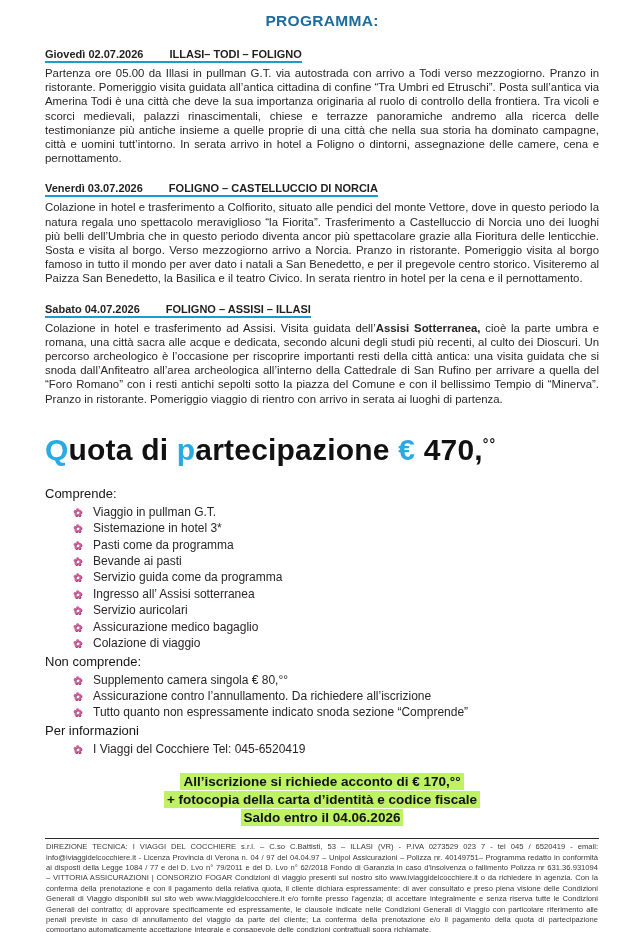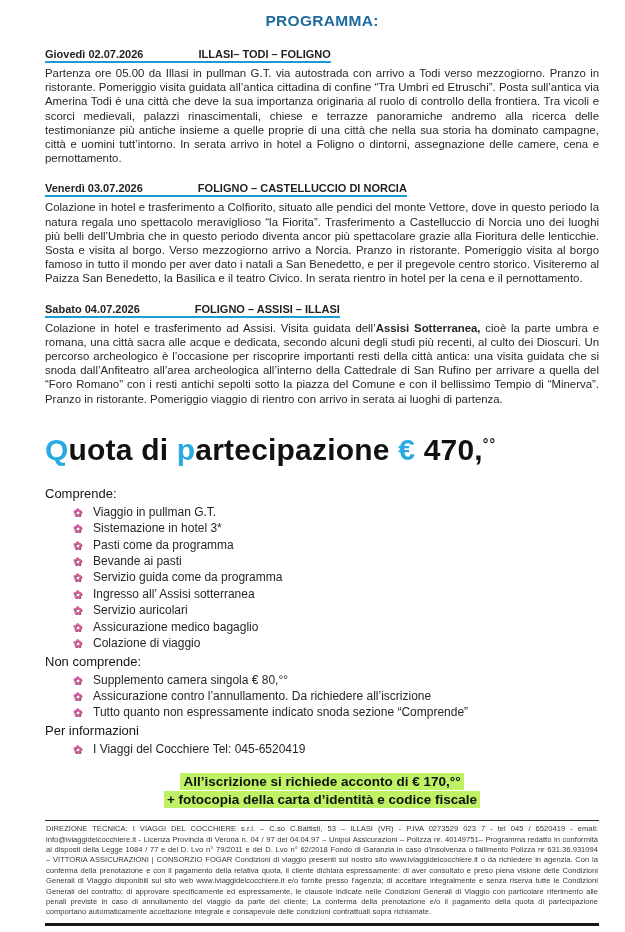--- a/index.html
+++ b/index.html
@@ -23,21 +23,21 @@
     margin-bottom: 14px;
   }
   .day-section { margin-bottom: 13px; }
   .day-heading {
     display: inline-flex;
     border-bottom: 2.5px solid #1b9ad6;
     padding-bottom: 1px;
     margin-bottom: 3px;
     font-size: 11px; font-weight: bold; color: #1f1f1f;
   }
-  .day-heading .route { margin-left: 55px; }
+  .day-heading .route { margin-left: 26px; }
   .day-body {
     font-size: 11.4px; line-height: 14.2px;
     text-align: justify;
     color: #2a2627;
   }
   .price-line {
     font-size: 30px; font-weight: bold;
     margin: 14px 0 18px 0;
     color: #111111;
     letter-spacing: 0.2px;
@@ -139,19 +139,20 @@
   </ul>
 
   <div class="list-label">Per informazioni</div>
   <ul class="flower-list">
     <li><span class="flower-bullet">✿</span><span>I Viaggi del Cocchiere Tel: 045-6520419</span></li>
   </ul>
 
   <div class="deposit-box">
     <span class="hl-line">All’iscrizione si richiede acconto di € 170,°°</span><br>
     <span class="hl-line">+ fotocopia della carta d’identità e codice fiscale</span><br>
+    <span class="hl-line">Saldo entro il 04.06.2026</span>
   </div>
 
   <div class="fine-print">
     <p>DIREZIONE TECNICA: I VIAGGI DEL COCCHIERE s.r.l. – C.so C.Battisti, 53 – ILLASI (VR) - P.IVA 0273529 023 7 - tel 045 / 6520419 - email: info@iviaggidelcocchiere.it - Licenza Provincia di Verona n. 04 / 97 del 04.04.97 – Unipol Assicurazioni – Polizza nr. 40149751– Programma redatto in conformità ai disposti della Legge 1084 / 77 e del D. Lvo n° 79/2011 e del D. Lvo n° 62/2018 Fondo di Garanzia in caso d’insolvenza o fallimento Polizza nr 631.36.931094 – VITTORIA ASSICURAZIONI | CONSORZIO FOGAR Condizioni di viaggio presenti sul nostro sito www.iviaggidelcocchiere.it o da richiedere in agenzia. Con la conferma della prenotazione e con il pagamento della relativa quota, il cliente dichiara espressamente: di aver consultato e preso piena visione delle Condizioni Generali di Viaggio disponibili sul sito web www.iviaggidelcocchiere.it e/o fornite presso l’agenzia; di accettare integralmente e senza riserva tutte le Condizioni Generali del contratto; di approvare specificamente ed espressamente, le clausole indicate nelle Condizioni Generali di Viaggio con particolare riferimento alle penali previste in caso di annullamento del viaggio da parte del cliente; La conferma della prenotazione e/o il pagamento della quota di partecipazione comportano automaticamente accettazione integrale e consapevole delle condizioni contrattuali sopra richiamate.</p>
   </div>
 
 </div>
 
 </body></html>

